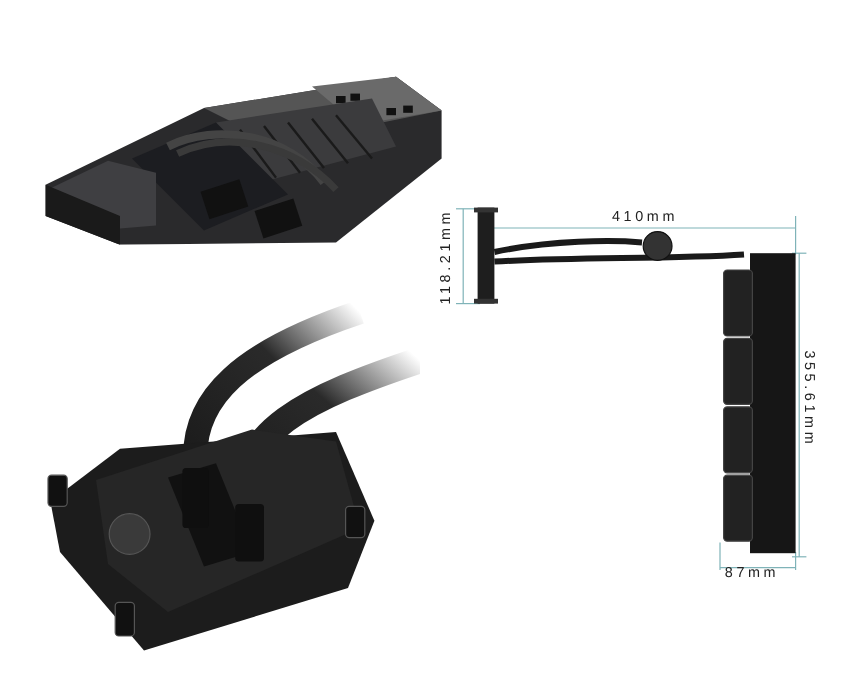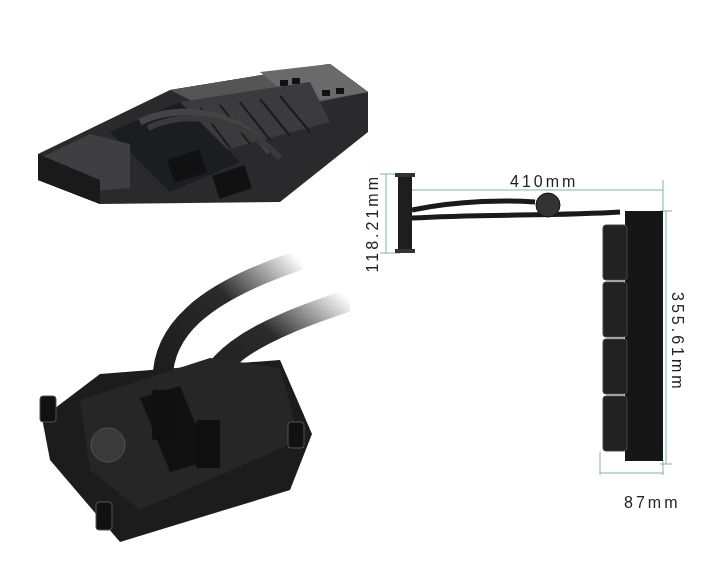--- a/index.html
+++ b/index.html
@@ -1,18 +1,18 @@
 <!DOCTYPE html>
 <html><head>
 <meta charset="utf-8">
 <style>
   html, body { margin:0; padding:0; background:#ffffff; }
   body { width:720px; height:576px; position:relative; overflow:hidden; font-family:"Liberation Sans", sans-serif; }
   .abs { position:absolute; }
-  .dim-label { position:absolute; font-family:"Liberation Sans", sans-serif; font-size:16px; letter-spacing:3px; color:#222; }
+  .dim-label { position:absolute; font-family:"Liberation Sans", sans-serif; font-size:12px; letter-spacing:3px; color:#222; }
   .vtext { writing-mode:vertical-rl; }
 </style>
 </head>
 <body>
 
 <div class="abs" style="left:30px;top:62px;width:340px;height:142px;">
   <svg width="340" height="142" viewBox="0 0 340 142">
     <polygon points="8,92 140,28 300,2 338,30 338,70 250,140 70,142 8,118" fill="#2a2a2c"></polygon>
     <polygon points="140,28 300,2 338,30 200,58" fill="#555"></polygon>
     <polygon points="230,10 300,2 338,30 268,42" fill="#6a6a6a"></polygon>
@@ -92,14 +92,14 @@
     <g fill="#222" stroke="#444" stroke-width="1">
       <rect x="243" y="65" width="24" height="55" rx="3"></rect>
       <rect x="243" y="122" width="24" height="55" rx="3"></rect>
       <rect x="243" y="179" width="24" height="55" rx="3"></rect>
       <rect x="243" y="236" width="24" height="55" rx="3"></rect>
     </g>
   </svg>
   <span class="dim-label" style="left:150px;top:13px;">410mm</span>
   <span class="dim-label vtext" style="left:4px;top:14px;transform:rotate(180deg);">118.21mm</span>
   <span class="dim-label vtext" style="left:308px;top:132px;">355.61mm</span>
-  <span class="dim-label" style="left:244px;top:334px;margin-left:20px;">87mm</span>
+  <span class="dim-label" style="left:244px;top:310px;">87mm</span>
 </div>
 
 </body></html>

